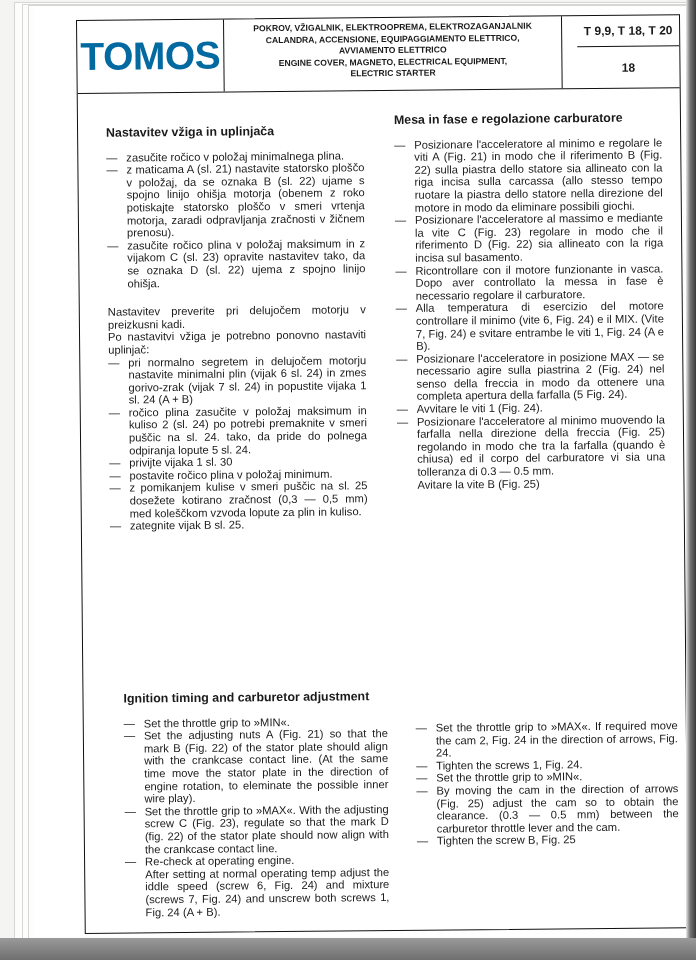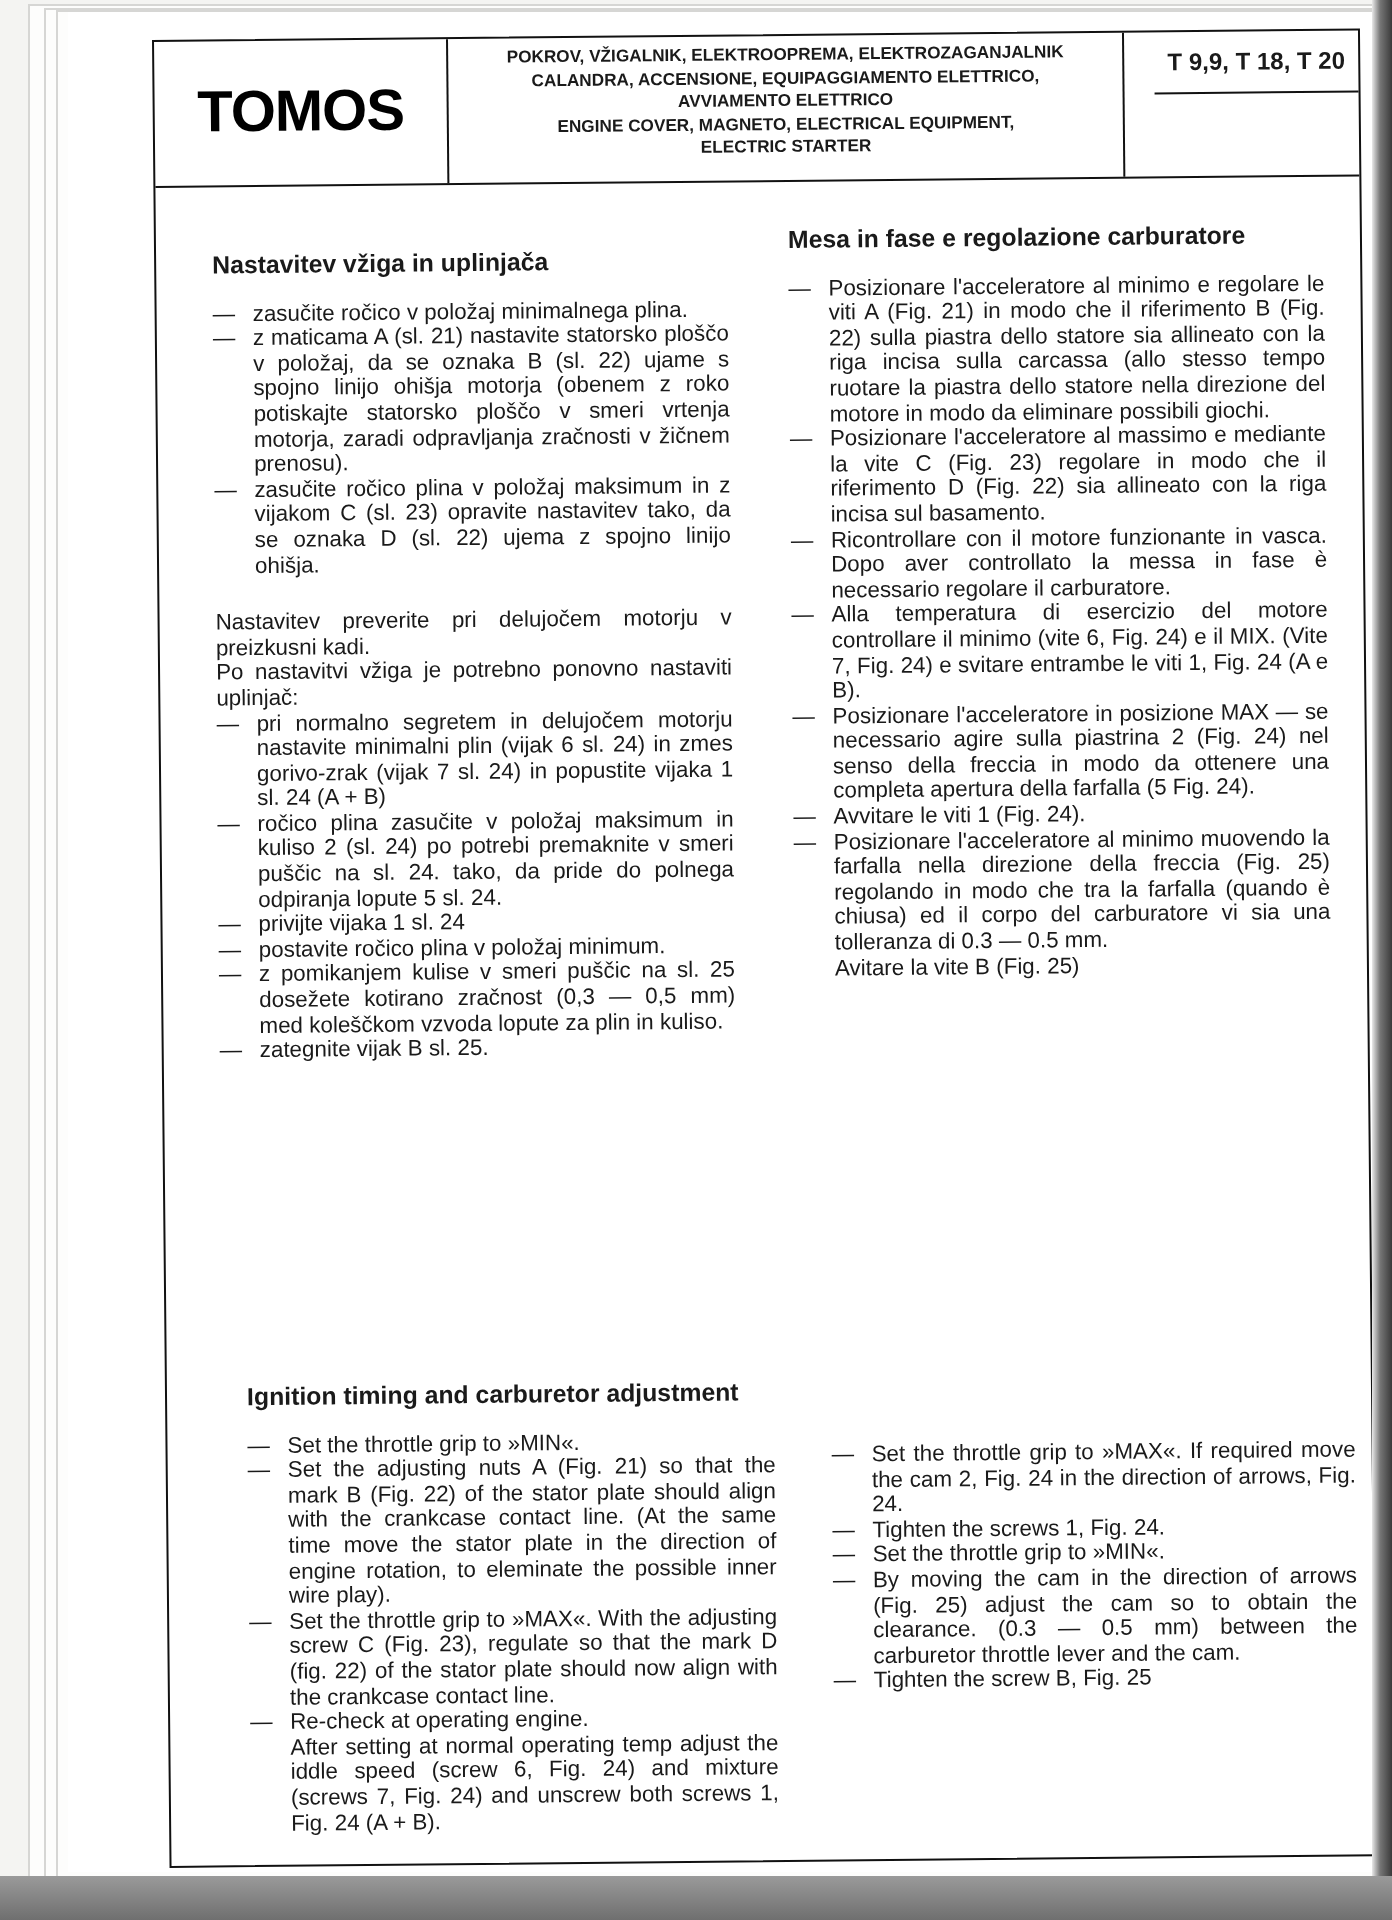--- a/index.html
+++ b/index.html
@@ -16,21 +16,21 @@
     position: absolute; left: 34px; top: 6px; width: 652px; height: 930px;
     background: #ffffff;
   }
   .frame {
     position: absolute; left: 42px; top: 14px; width: 604px; height: 914px;
     border: 1.5px solid #111; box-sizing: border-box;
     transform: rotate(-0.55deg); transform-origin: top left;
   }
   .header { display: flex; height: 72px; border-bottom: 1.5px solid #111; }
   .logo-cell { width: 146px; border-right: 1.5px solid #111; display: flex; align-items: center; justify-content: center; }
-  .logo { font-weight: bold; font-size: 29px; letter-spacing: -0.5px; color: #000000; }
+  .logo { font-weight: bold; font-size: 39px; letter-spacing: -0.5px; color: #0369a1; }
   .title-cell { flex: 1; border-right: 1.5px solid #111; text-align: center; font-weight: bold; font-size: 8.6px; line-height: 10.4px; padding-top: 4px; text-transform: uppercase; }
   .title-cell div { margin-bottom: 2px; }
   .code-cell { width: 102px; display: flex; flex-direction: column; margin-left: 15px; }
   .models { height: 30px; border-bottom: 1.5px solid #111; display: flex; align-items: center; justify-content: center; font-weight: bold; font-size: 12px; }
   .pageno { flex: 1; display: flex; align-items: center; justify-content: center; font-weight: bold; font-size: 12px; }
   .section { position: absolute; font-size: 11.2px; line-height: 12.6px; }
   .section h2 { font-size: 12.4px; font-weight: bold; margin: 0 0 12px 0; }
   .section p { margin: 0; }
   .item { position: relative; padding-left: 20px; text-align: justify; }
   .item .dash { position: absolute; left: 0; top: 0; }
@@ -50,34 +50,35 @@
       <div class="logo-cell">
         <span class="logo">TOMOS</span>
       </div>
       <div class="title-cell">
         <div>POKROV, VŽIGALNIK, ELEKTROOPREMA, ELEKTROZAGANJALNIK</div>
         <div style="padding:0 40px;">CALANDRA, ACCENSIONE, EQUIPAGGIAMENTO ELETTRICO, AVVIAMENTO ELETTRICO</div>
         <div style="padding:0 40px;">ENGINE COVER, MAGNETO, ELECTRICAL EQUIPMENT, ELECTRIC STARTER</div>
       </div>
       <div class="code-cell">
         <div class="models">T 9,9, T 18, T 20</div>
+        <div class="pageno">18</div>
       </div>
     </div>
 
     <div class="section" style="left:28px; top:106px; width:258px;">
       <h2>Nastavitev vžiga in uplinjača</h2>
       <div class="item"><span class="dash">—</span><span>zasučite ročico v položaj minimalnega plina.</span></div>
       <div class="item"><span class="dash">—</span><span>z maticama A (sl. 21) nastavite statorsko ploščo v položaj, da se oznaka B (sl. 22) ujame s spojno linijo ohišja motorja (obenem z roko potiskajte statorsko ploščo v smeri vrtenja motorja, zaradi odpravljanja zračnosti v žičnem prenosu).</span></div>
       <div class="item"><span class="dash">—</span><span>zasučite ročico plina v položaj maksimum in z vijakom C (sl. 23) opravite nastavitev tako, da se oznaka D (sl. 22) ujema z spojno linijo ohišja.</span></div>
       <div class="gap" style="height:16px;"></div>
       <p style="text-align:justify;">Nastavitev preverite pri delujočem motorju v preizkusni kadi.</p>
       <p style="text-align:justify;">Po nastavitvi vžiga je potrebno ponovno nastaviti uplinjač:</p>
       <div class="item"><span class="dash">—</span><span>pri normalno segretem in delujočem motorju nastavite minimalni plin (vijak 6 sl. 24) in zmes gorivo-zrak (vijak 7 sl. 24) in popustite vijaka 1 sl. 24 (A + B)</span></div>
       <div class="item"><span class="dash">—</span><span>ročico plina zasučite v položaj maksimum in kuliso 2 (sl. 24) po potrebi premaknite v smeri puščic na sl. 24. tako, da pride do polnega odpiranja lopute 5 sl. 24.</span></div>
-      <div class="item"><span class="dash">—</span><span>privijte vijaka 1 sl. 24</span></div>
+      <div class="item"><span class="dash">—</span><span>privijte vijaka 1 sl. 30</span></div>
       <div class="item"><span class="dash">—</span><span>postavite ročico plina v položaj minimum.</span></div>
       <div class="item"><span class="dash">—</span><span>z pomikanjem kulise v smeri puščic na sl. 25 dosežete kotirano zračnost (0,3 — 0,5 mm) med koleščkom vzvoda lopute za plin in kuliso.</span></div>
       <div class="item"><span class="dash">—</span><span>zategnite vijak B sl. 25.</span></div>
     </div>
 
     <div class="section" style="left:316px; top:96px; width:268px;">
       <h2>Mesa in fase e regolazione carburatore</h2>
       <div class="item"><span class="dash">—</span><span>Posizionare l'acceleratore al minimo e regolare le viti A (Fig. 21) in modo che il riferimento B (Fig. 22) sulla piastra dello statore sia allineato con la riga incisa sulla carcassa (allo stesso tempo ruotare la piastra dello statore nella direzione del motore in modo da eliminare possibili giochi.</span></div>
       <div class="item"><span class="dash">—</span><span>Posizionare l'acceleratore al massimo e mediante la vite C (Fig. 23) regolare in modo che il riferimento D (Fig. 22) sia allineato con la riga incisa sul basamento.</span></div>
       <div class="item"><span class="dash">—</span><span>Ricontrollare con il motore funzionante in vasca. Dopo aver controllato la messa in fase è necessario regolare il carburatore.</span></div>

